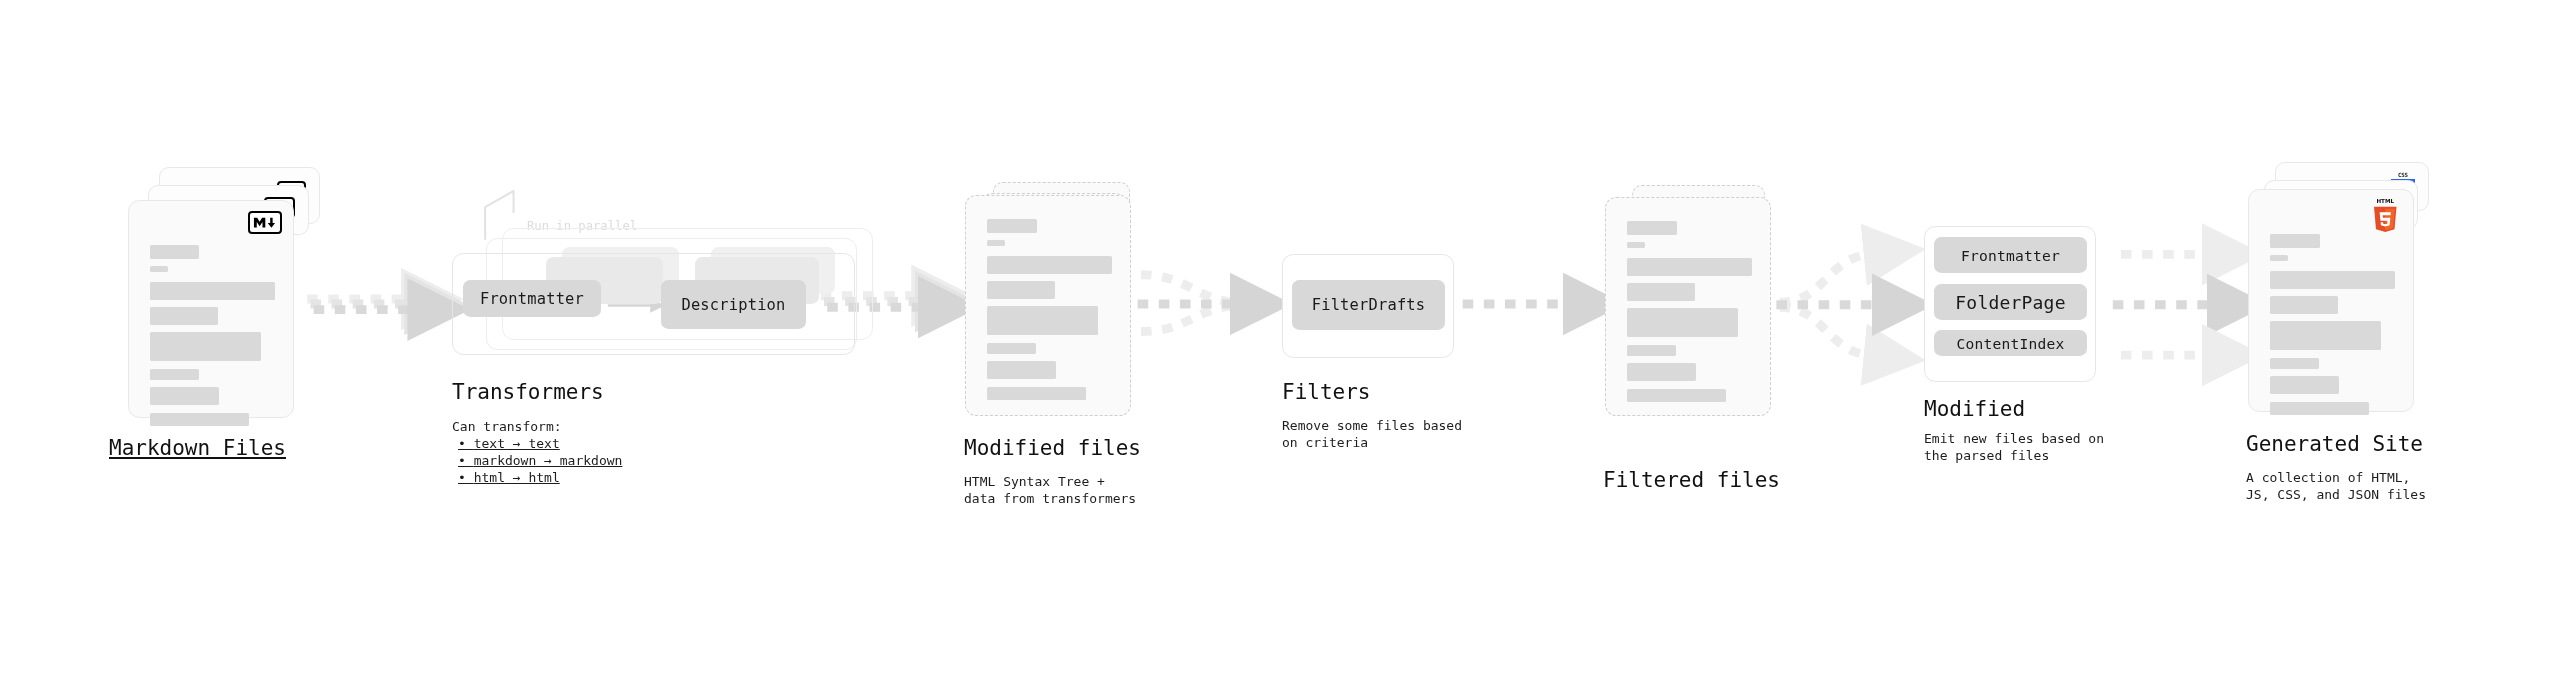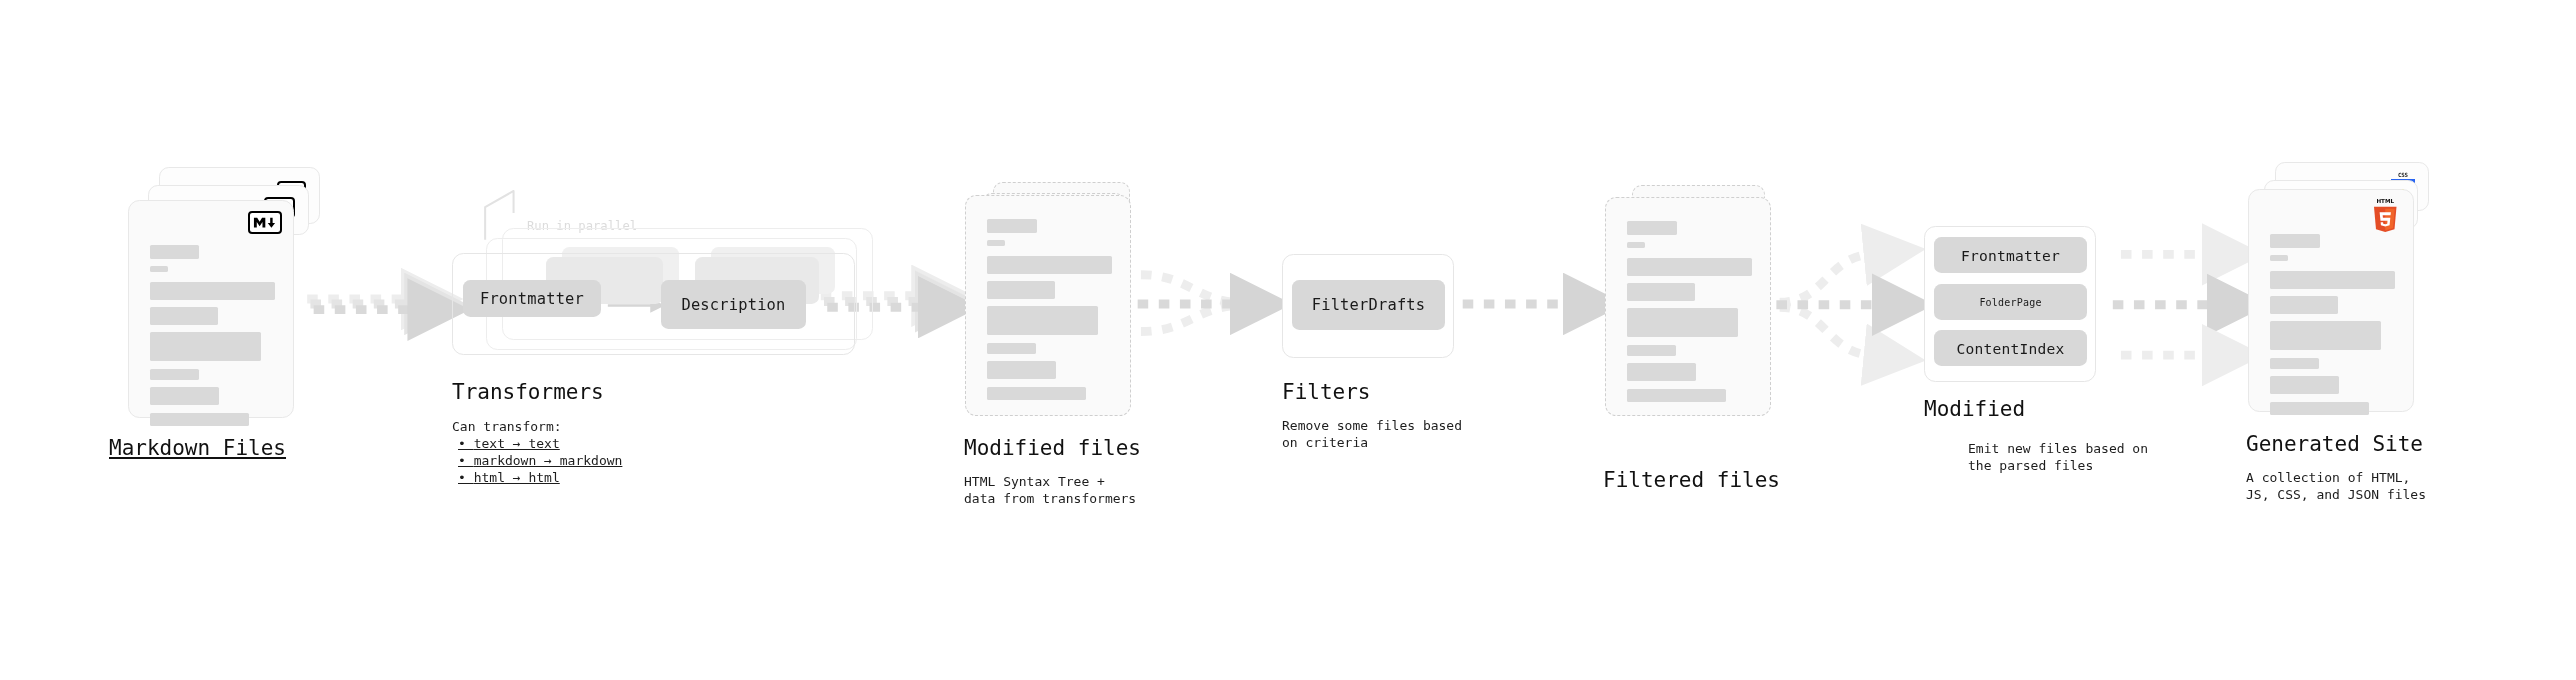--- a/index.html
+++ b/index.html
@@ -315,25 +315,25 @@
         <div class="bar" style="width:79%;height:13px;"></div>
       </div>
     </div>
 
     <div class="caption-title" style="left:1603px; top:436px;margin-top:32px;">Filtered files</div>
   </div>
 
   <div>
     <div class="stagebox" style="left:1924px; top:226px; width:172px; height:156px;"></div>
     <div class="pill" style="left:1934px; top:237px; width:153px; height:36px; font-size:14.6px;">Frontmatter</div>
-    <div class="pill" style="left:1934px; top:284px; width:153px; height:36px; font-size:10px;">FolderPage</div>
-    <div class="pill" style="left:1934px; top:330px; width:153px; height:36px; font-size:14.6px;">ContentIndex</div>
+    <div class="pill" style="left:1934px; top:284px; width:153px; height:36px; font-size:18px;">FolderPage</div>
+    <div class="pill" style="left:1934px; top:330px; width:153px; height:26px; font-size:14.6px;">ContentIndex</div>
 
     <div class="caption-title" style="left:1924px; top:397px;">Modified</div>
-    <div class="caption-sub" style="left:1924px; top:440px;margin-left:44px;">Emit new files based on
+    <div class="caption-sub" style="left:1924px; top:430px;">Emit new files based on
 the parsed files</div>
   </div>
 
   <div>
     <div class="filecard" style="left:2275px; top:162px; width:154px; height:49px; border-radius:9.8px; background:#fdfdfd;">
       <div class="css-badge">
         <span class="csstxt">CSS</span>
         <span class="cssbar"></span>
       </div>
     </div>

